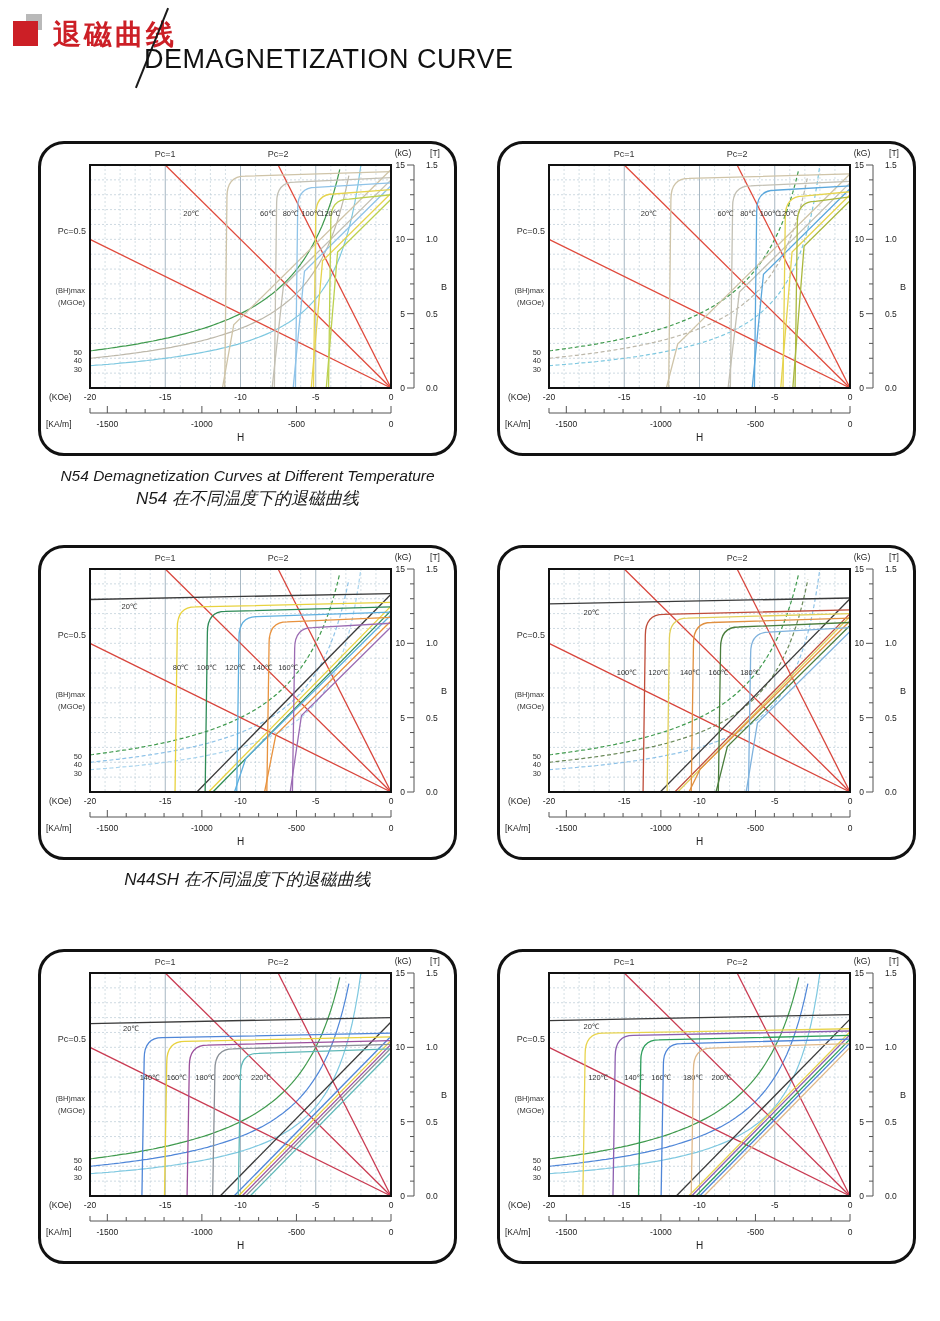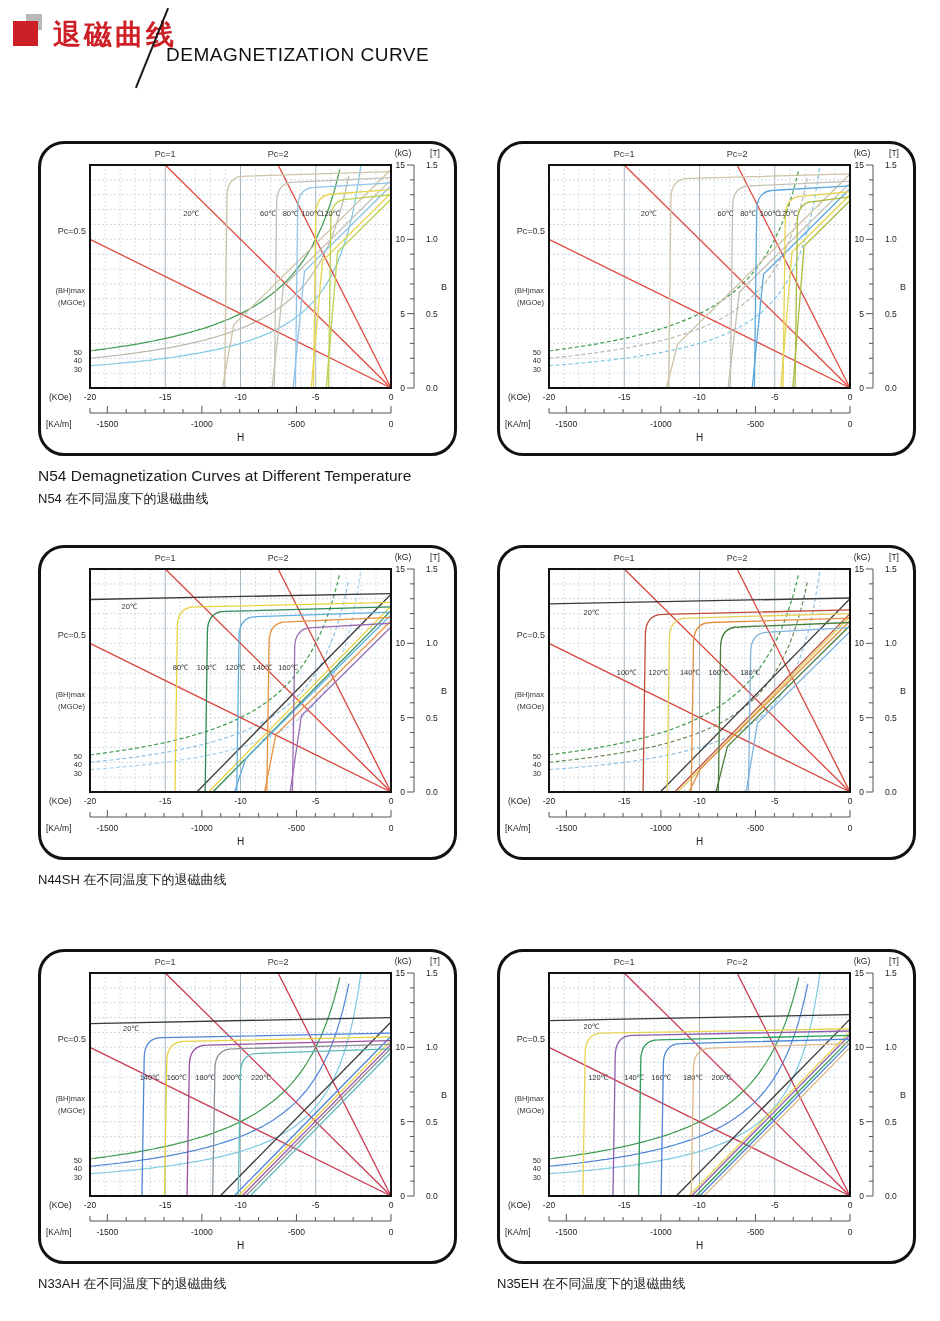--- a/index.html
+++ b/index.html
@@ -3,29 +3,29 @@
 <meta charset="utf-8">
 <style>
   html,body{margin:0;padding:0;background:#fff;}
   body{width:940px;height:1321px;position:relative;font-family:"Liberation Sans",sans-serif;color:#1a1a1a;overflow:hidden;}
   
   .hdr{position:absolute;top:0;left:0;width:900px;height:120px;}
   .sq-gray{position:absolute;left:26px;top:14px;width:16px;height:16px;background:#b9b9b9;}
   .sq-red{position:absolute;left:13px;top:21px;width:25px;height:25px;background:#cc1f26;}
   .t-zh{position:absolute;left:53px;top:16px;font-size:28px;font-weight:bold;color:#cc1f26;letter-spacing:3px;}
   .slash{position:absolute;left:151px;top:5px;width:2px;height:86px;background:#1a1a1a;transform:rotate(22deg);}
-  .t-en{position:absolute;left:166px;top:44px;font-size:19px;color:#111;letter-spacing:0.5px;}
+  .t-en{position:absolute;left:144px;top:44px;font-size:27px;color:#111;letter-spacing:0.5px;}
   
   .charts{position:absolute;top:141px;left:38px;width:878px;display:grid;grid-template-columns:419px 419px;column-gap:40px;row-gap:35px;}
   figure.cell{margin:0;width:419px;height:369px;}
   .panel{width:419px;height:315px;border:3px solid #111;border-radius:26px;box-sizing:border-box;position:relative;background:#fff;}
   .panel svg{position:absolute;left:0;top:0;width:413px;height:309px;font-family:"Liberation Sans",sans-serif;}
-  figcaption{margin-top:8px;text-align:left;}
+  figcaption{margin-top:8px;text-align:center;font-style:italic;}
   .cap-en{font-size:15.5px;line-height:23px;}
-  .cap-zh{font-size:13px;line-height:23px;}
+  .cap-zh{font-size:17px;line-height:23px;}
 </style>
 </head>
 <body>
 
 <header class="hdr">
   <span class="sq-gray"></span>
   <span class="sq-red"></span>
   <div class="t-zh">退磁曲线</div>
   <div class="slash"></div>
   <div class="t-en">DEMAGNETIZATION CURVE</div>
@@ -693,21 +693,20 @@
           <text x="364" y="172.66666666666669" font-size="8.5" text-anchor="end" fill="#222">5</text>
           <text x="364" y="247" font-size="8.5" text-anchor="end" fill="#222">0</text>
           <text x="385" y="24" font-size="8.5" text-anchor="start" fill="#222">1.5</text>
           <text x="385" y="98.33333333333334" font-size="8.5" text-anchor="start" fill="#222">1.0</text>
           <text x="385" y="172.66666666666669" font-size="8.5" text-anchor="start" fill="#222">0.5</text>
           <text x="385" y="247" font-size="8.5" text-anchor="start" fill="#222">0.0</text>
           <text x="403" y="145.88" font-size="9" text-anchor="middle" fill="#222">B</text>
         </svg>
     </div>
     <figcaption>
-      <div class="cap-zh">N33AH 在不同温度下的退磁曲线</div>
     </figcaption>
   </figure>
 
   <figure class="cell">
     <div class="panel">
       <svg class="plot" viewBox="0 0 413 309">
           <g>
             <line x1="334.95" y1="21" x2="334.95" y2="244" stroke="#c2d1da" stroke-width="0.7" stroke-dasharray="2,2"></line>
             <line x1="319.90000000000003" y1="21" x2="319.90000000000003" y2="244" stroke="#c2d1da" stroke-width="0.7" stroke-dasharray="2,2"></line>
             <line x1="304.85" y1="21" x2="304.85" y2="244" stroke="#c2d1da" stroke-width="0.7" stroke-dasharray="2,2"></line>
@@ -829,17 +828,16 @@
           <text x="364" y="172.66666666666669" font-size="8.5" text-anchor="end" fill="#222">5</text>
           <text x="364" y="247" font-size="8.5" text-anchor="end" fill="#222">0</text>
           <text x="385" y="24" font-size="8.5" text-anchor="start" fill="#222">1.5</text>
           <text x="385" y="98.33333333333334" font-size="8.5" text-anchor="start" fill="#222">1.0</text>
           <text x="385" y="172.66666666666669" font-size="8.5" text-anchor="start" fill="#222">0.5</text>
           <text x="385" y="247" font-size="8.5" text-anchor="start" fill="#222">0.0</text>
           <text x="403" y="145.88" font-size="9" text-anchor="middle" fill="#222">B</text>
         </svg>
     </div>
     <figcaption>
-      <div class="cap-zh">N35EH 在不同温度下的退磁曲线</div>
     </figcaption>
   </figure>
 
 </div>
 
 </body></html>

